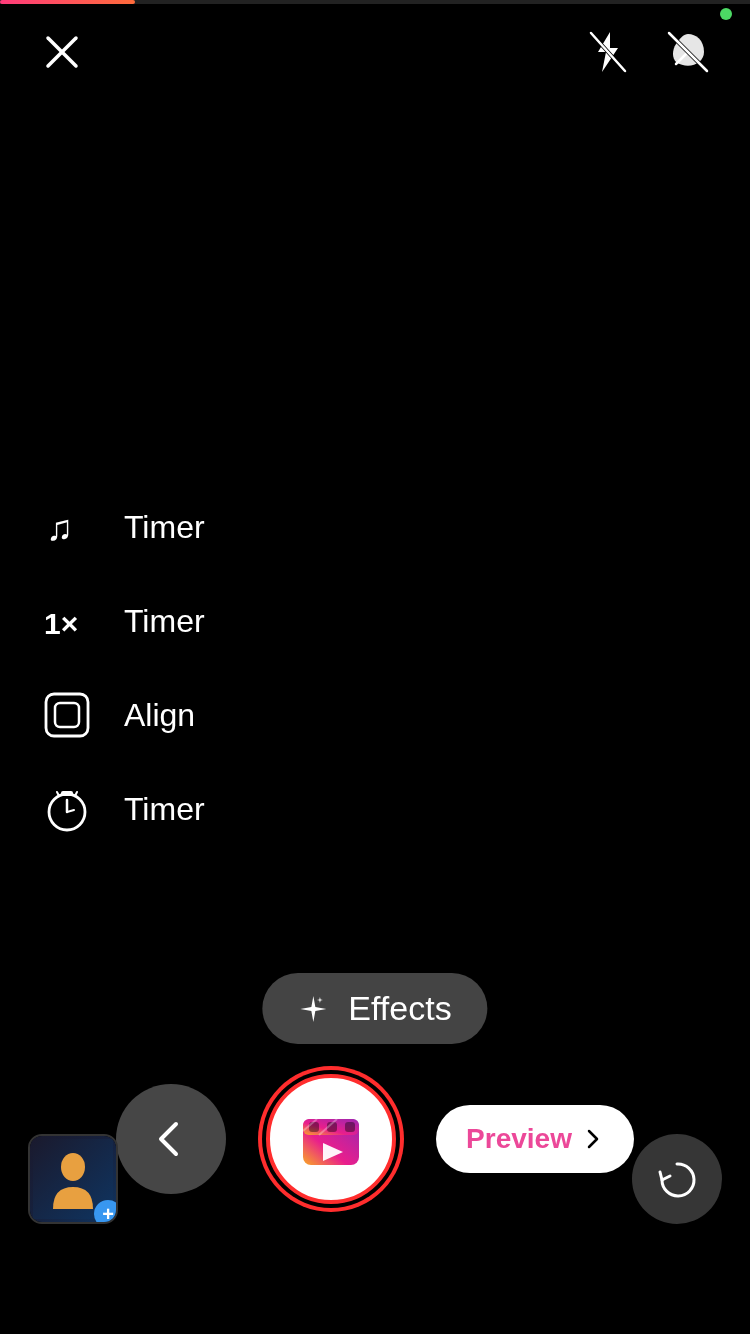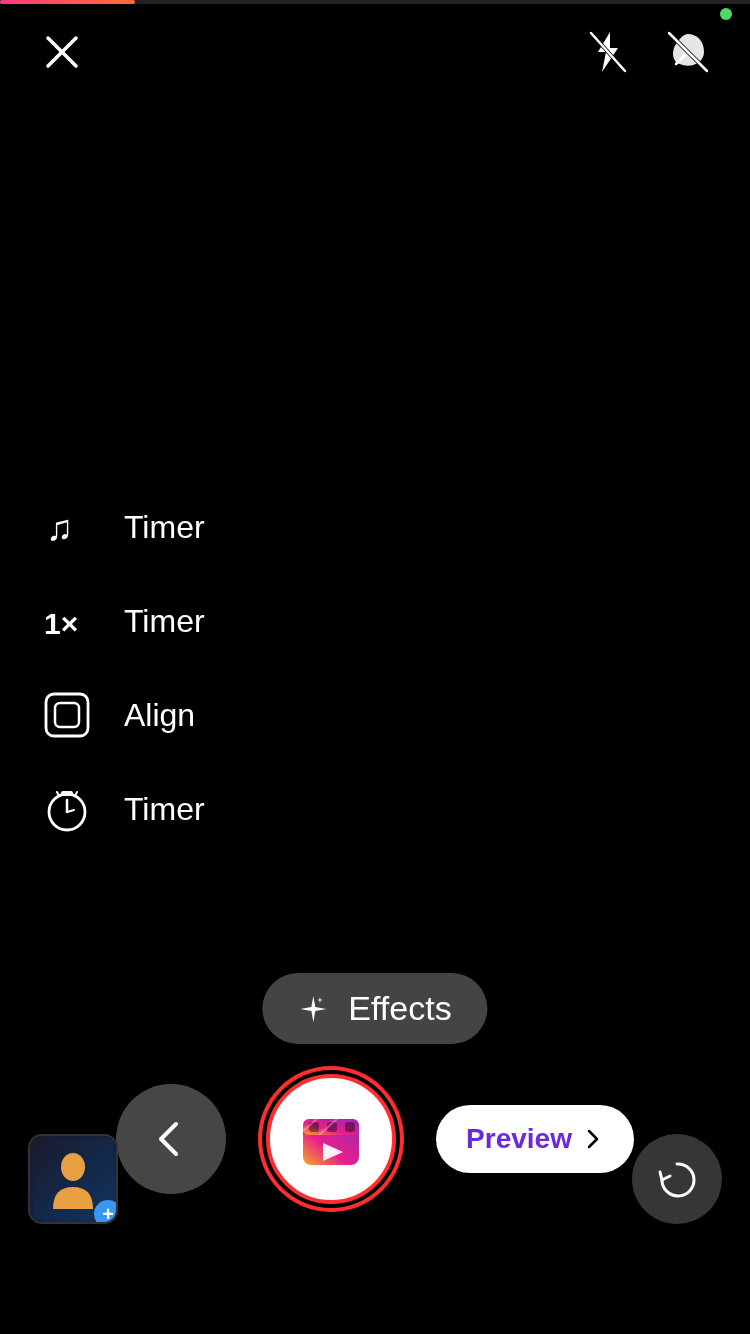--- a/index.html
+++ b/index.html
@@ -188,21 +188,21 @@
       display: flex;
       align-items: center;
       gap: 10px;
       cursor: pointer;
       border: none;
       min-width: 180px;
       justify-content: center;
     }
 
     .preview-label {
-      color: #6d28d9;
+      color: #ec4899;
       font-size: 28px;
       font-weight: 600;
     }
 
     
     .thumbnail {
       position: absolute;
       bottom: 110px;
       left: 28px;
       width: 90px;

